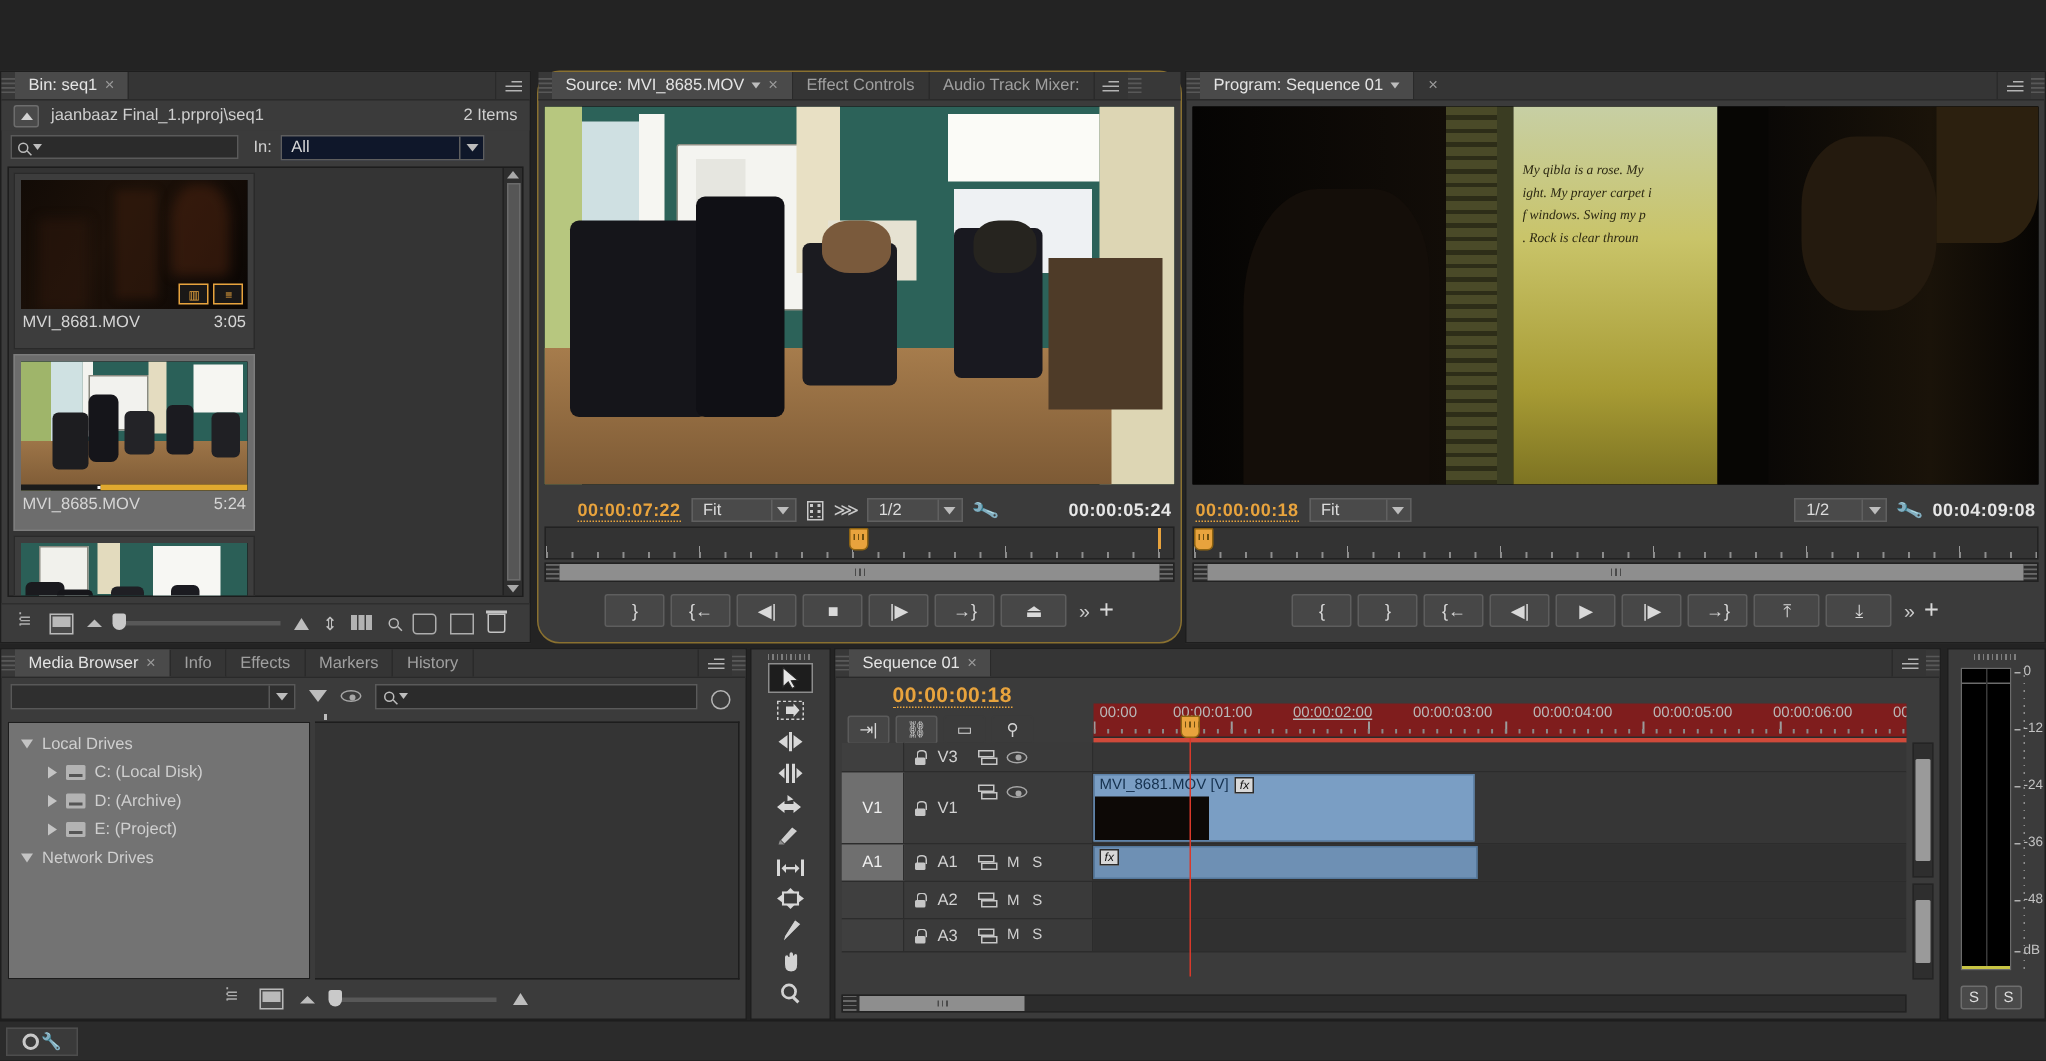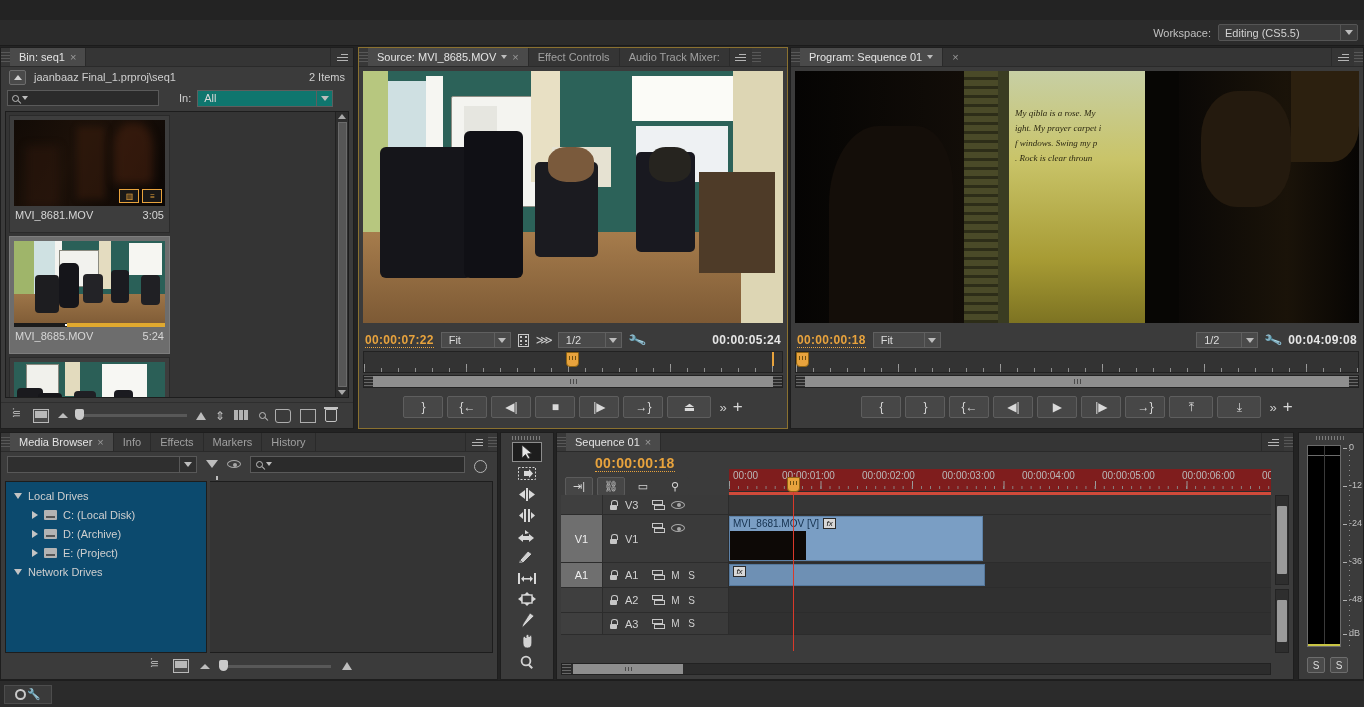--- a/index.html
+++ b/index.html
@@ -91,23 +91,23 @@
   .findbox {
     width: 152px; height: 16px; background: #2b2b2b;
     border: 1px solid #5a5a5a; display: flex; align-items: center;
     padding-left: 4px; gap: 3px;
   }
   .magn { width: 7px; height: 7px; border: 1.3px solid #bdbdbd; border-radius: 50%; position: relative; }
   .magn::after { content:""; position:absolute; width:1.3px; height:4px; background:#bdbdbd;
     right:-2px; bottom:-3px; transform: rotate(-45deg); }
   .caret-s { width: 0; height: 0; border-left: 3px solid transparent;
     border-right: 3px solid transparent; border-top: 4px solid #bdbdbd; }
-  .inlbl { margin-left: 14px; color: #d0d0d0; }
+  .inlbl { margin-left: 4px; color: #d0d0d0; }
   .insel {
-    width: 136px; height: 17px; background: #0f766e; border: 1px solid #5e5e5e;
+    width: 136px; height: 17px; background: #0f172a; border: 1px solid #5e5e5e;
     display: flex; align-items: center; padding-left: 6px; color: #d8d8d8; position: relative;
   }
   .insel .arw { position:absolute; right:0; top:0; bottom:0; width:16px;
     border-left:1px solid #5e5e5e; display:flex;align-items:center;justify-content:center; }
 
   .bin-grid-wrap {
     position: absolute; left: 4px; top: 63px; right: 4px; bottom: 30px;
     background: #343434; border: 1px solid #1d1d1d; overflow: hidden; display: flex;
   }
   .bin-grid {
@@ -162,21 +162,21 @@
   .tri-s { border-bottom:5px solid #bdbdbd; }
   .tri-b { border-bottom:8px solid #bdbdbd; }
   .updown { color:#c0c0c0; font-size:12px; line-height:10px; }
   .ico.newbin { border:1px solid #c3c3c3; border-radius:1px 3px 3px 3px; }
   .ico.newitem { border:1px solid #c3c3c3; }
   .trash { width:12px;height:13px;border:1px solid #c3c3c3;border-radius:0 0 2px 2px;position:relative; }
   .trash::before { content:""; position:absolute; left:-2px; top:-3px; width:14px; height:2px; background:#c3c3c3; }
 
   
   #source { left: 358px; top: 47px; width: 430px; height: 382px;
-    border-color: #8a7130; }
+    border-color: #8a7130; border-radius: 15px; }
   .mon-video { position: absolute; left: 4px; right: 4px; top: 23px; height: 252px;
     background: #000; overflow: hidden; }
   .mon-bar {
     position: absolute; left: 0; right: 0; height: 22px;
     display: flex; align-items: center; gap: 7px; padding: 0 6px;
     font-size: 12px;
   }
   .tc { font-family: "Liberation Sans", sans-serif; font-weight: bold; letter-spacing: .3px; }
   .tc.y { color: #e8a33d; border-bottom: 1px dotted #e8a33d; }
   .tc.w { color: #e6e6e6; }
@@ -262,21 +262,21 @@
   .funnel::after { content:""; position:absolute; left:4px; top:8px; width:1.5px; height:4px; background:#bdbdbd; }
   .eye { width:14px; height:8px; border:1.3px solid #a7a7a7; border-radius:50%; position:relative; }
   .eye::after { content:""; position:absolute; left:4.5px; top:1.5px; width:4px;height:4px;
     border-radius:50%; background:#a7a7a7; }
   .mb-search { flex:1; height:17px; background:#2b2b2b; border:1px solid #5a5a5a;
     display:flex; align-items:center; gap:3px; padding-left:5px; }
   .recents { width:17px;height:15px;position:relative; }
   .recents::before { content:""; position:absolute; left:0;top:3px;width:11px;height:11px;
     border:1.3px solid #b5b5b5; border-radius:50%; }
   .mb-body { position:absolute; left:4px; right:4px; top:48px; bottom: 26px; display:flex; }
-  .mb-tree { width: 202px; background: #0c4a6e; border: 1px solid #1d1d1d; padding: 4px 0; }
+  .mb-tree { width: 202px; background: #737373; border: 1px solid #1d1d1d; padding: 4px 0; }
   .mb-files { flex:1; background:#343434; border:1px solid #1d1d1d; border-left: none; margin-left: 3px; }
   .trow { height: 19px; display:flex; align-items:center; gap:6px; font-size:11px; color:#cfcfcf; }
   .tri-r { width:0;height:0;border-top:4px solid transparent;border-bottom:4px solid transparent;
     border-left:6px solid #c4c4c4; }
   .tri-dn { width:0;height:0;border-left:4px solid transparent;border-right:4px solid transparent;
     border-top:6px solid #c4c4c4; }
   .drv { width:13px;height:10px;background:#b3b3b3;border-radius:1px; position:relative; flex:none; }
   .drv::after { content:""; position:absolute; left:2px;bottom:2px;width:9px;height:2px;background:#555; }
   .mb-bottom { position:absolute; left:0; right:0; bottom:0; height:26px;
     display:flex; align-items:center; justify-content:center; gap:11px; }
@@ -392,29 +392,20 @@
   
   .scene { position:absolute; inset:0; }
   .wall { position:absolute; }
 </style>
 </head>
 <body>
 
 <div class="app">
 
 
-  <div class="wsbar">
-    <span class="wslabel">Workspace:</span>
-    <div class="wsselect">
-      <span>Editing (CS5.5)</span>
-      <span class="arw">
-          <i class="caret-d"></i>
-        </span>
-    </div>
-  </div>
 
   <div class="panel" id="bin">
     <div class="ptabs">
       <div class="grip"></div>
       <div class="tab active">
         <span>Bin: seq1</span>
         <span class="x">×</span>
       </div>
       <div class="tabfill"></div>
       <div class="pmenu">
@@ -577,21 +568,21 @@
       <div class="wall" style="left:0;top:64%;width:90%;height:36%;background:linear-gradient(180deg,#a67c4c,#7d5a35);"></div>
       <div class="wall" style="left:4%;top:30%;width:22%;height:52%;background:#15151a;border-radius:6px;"></div>
       <div class="wall" style="left:24%;top:24%;width:14%;height:58%;background:#101015;border-radius:6px;"></div>
       <div class="wall" style="left:41%;top:36%;width:15%;height:38%;background:#1b1b20;border-radius:5px;"></div>
       <div class="wall" style="left:65%;top:32%;width:14%;height:40%;background:#191920;border-radius:5px;"></div>
       <div class="wall" style="left:44%;top:30%;width:11%;height:14%;background:#7a5a3c;border-radius:40%;"></div>
       <div class="wall" style="left:68%;top:30%;width:10%;height:14%;background:#26241f;border-radius:40%;"></div>
       <div class="wall" style="left:80%;top:40%;width:18%;height:40%;background:#4e3b28;"></div>
     </div>
 
-    <div class="mon-bar" style="top:281px;">
+    <div class="mon-bar" style="top:281px;margin-left:20px;">
       <span class="tc y">00:00:07:22</span>
       <div class="selbox" style="width:70px;">
         <span>Fit</span>
         <span class="arw">
             <i class="caret-d"></i>
           </span>
       </div>
       <span class="ico-film"></span>
       <span class="ico-wave">⋙</span>
       <div class="selbox" style="width:64px;">
@@ -900,21 +891,21 @@
       <div class="tlbtn">⇥|</div>
       <div class="tlbtn">⛓</div>
       <div class="tlbtn" style="background:#3b3b3b;border-color:#3b3b3b;">▭</div>
       <div class="tlbtn" style="background:#3b3b3b;border-color:#3b3b3b;">⚲</div>
     </div>
 
     <div class="tl-ruler">
       <div class="lbls">
         <span style="left:4px;">00:00</span>
         <span style="left:53px;">00:00:01:00</span>
-        <span style="left:133px;">00:00:02:00</span>
+        <span style="left:133px;text-decoration:underline;">00:00:02:00</span>
         <span style="left:213px;">00:00:03:00</span>
         <span style="left:293px;">00:00:04:00</span>
         <span style="left:373px;">00:00:05:00</span>
         <span style="left:453px;">00:00:06:00</span>
         <span style="left:533px;">00:</span>
       </div>
       <div class="tks2"></div>
       <div class="tks"></div>
     </div>
     <div class="workarea"></div>

